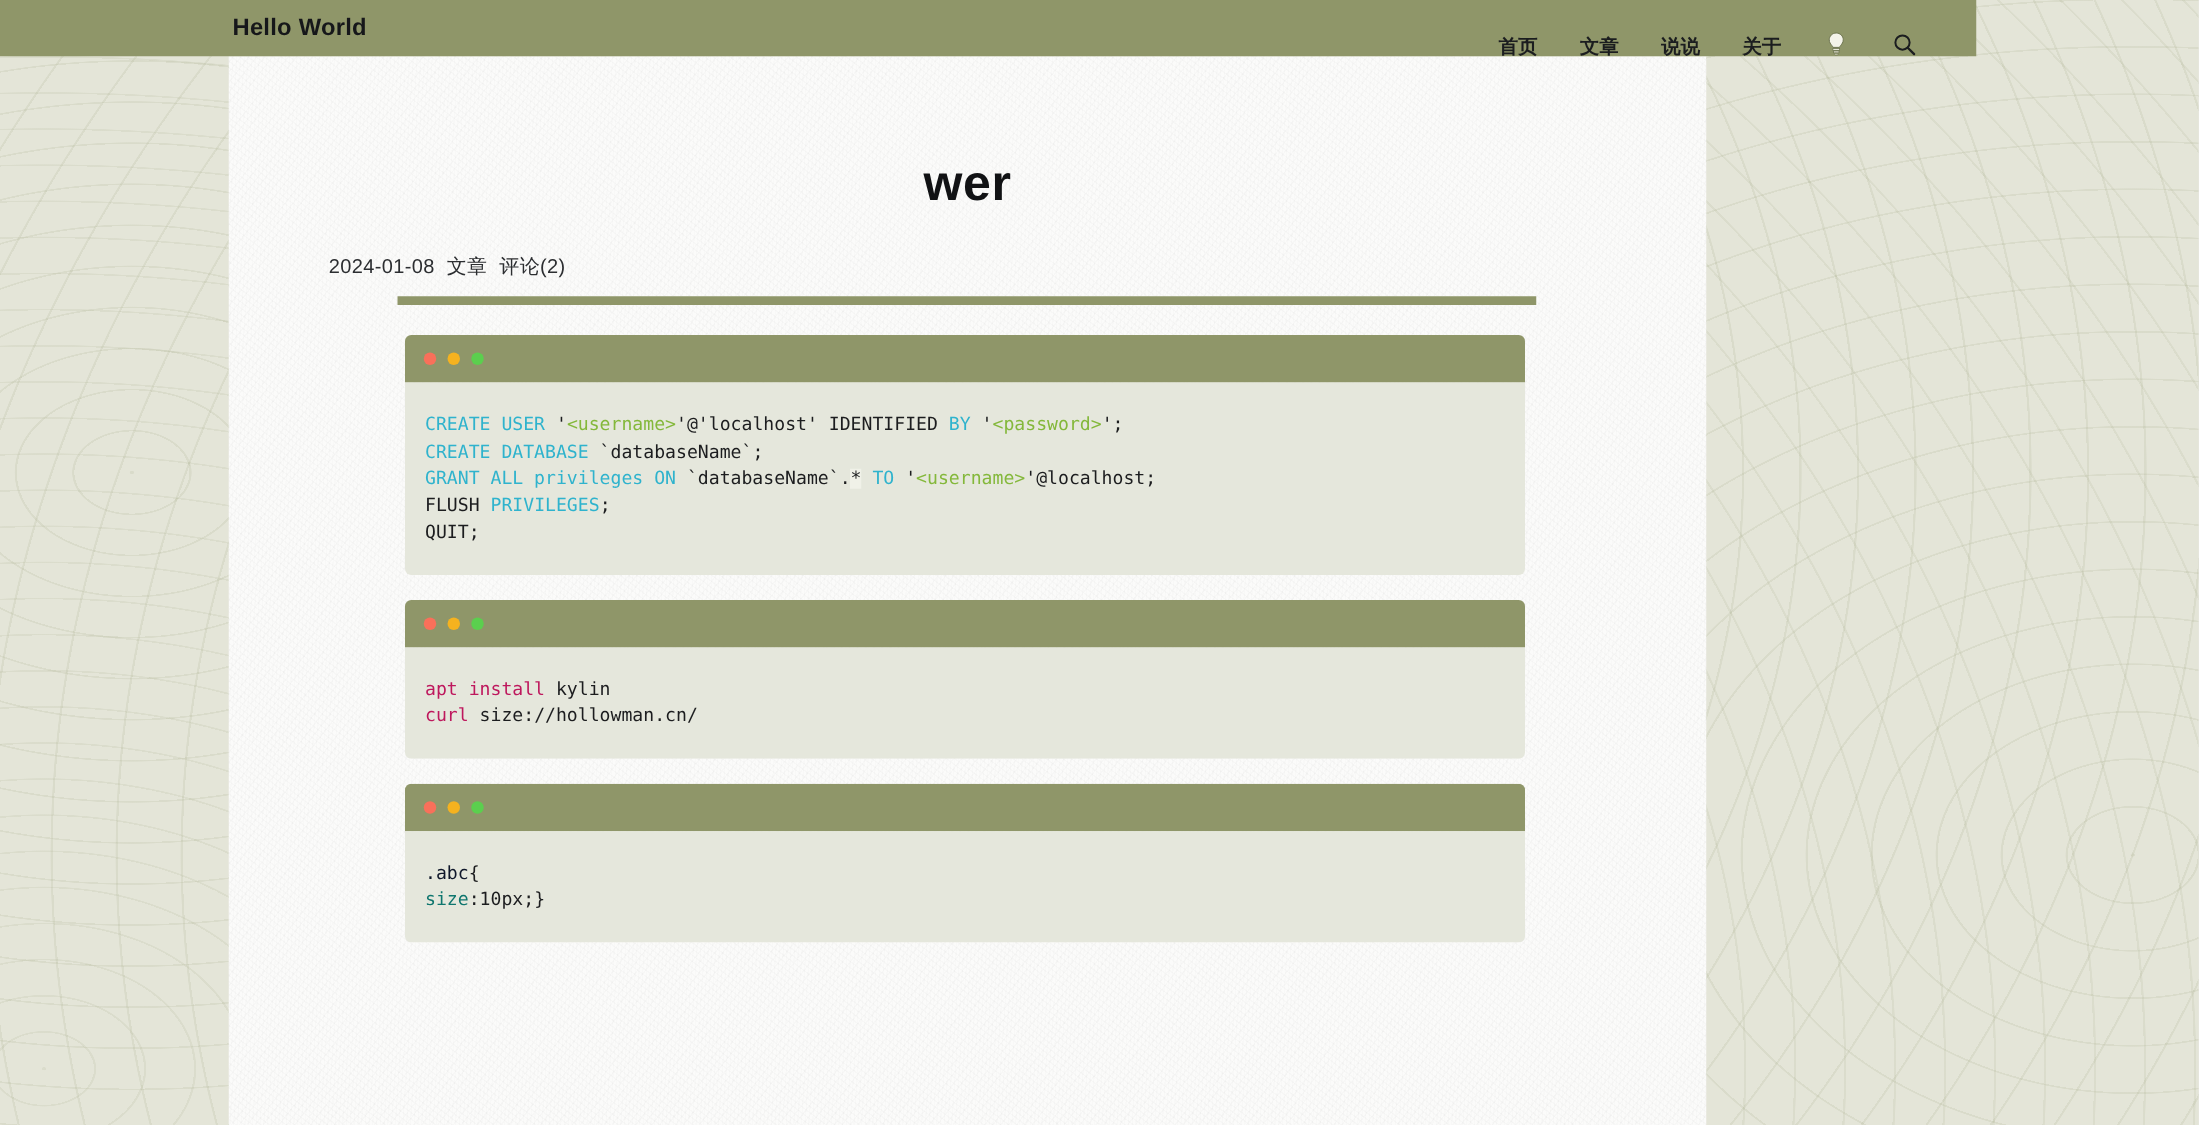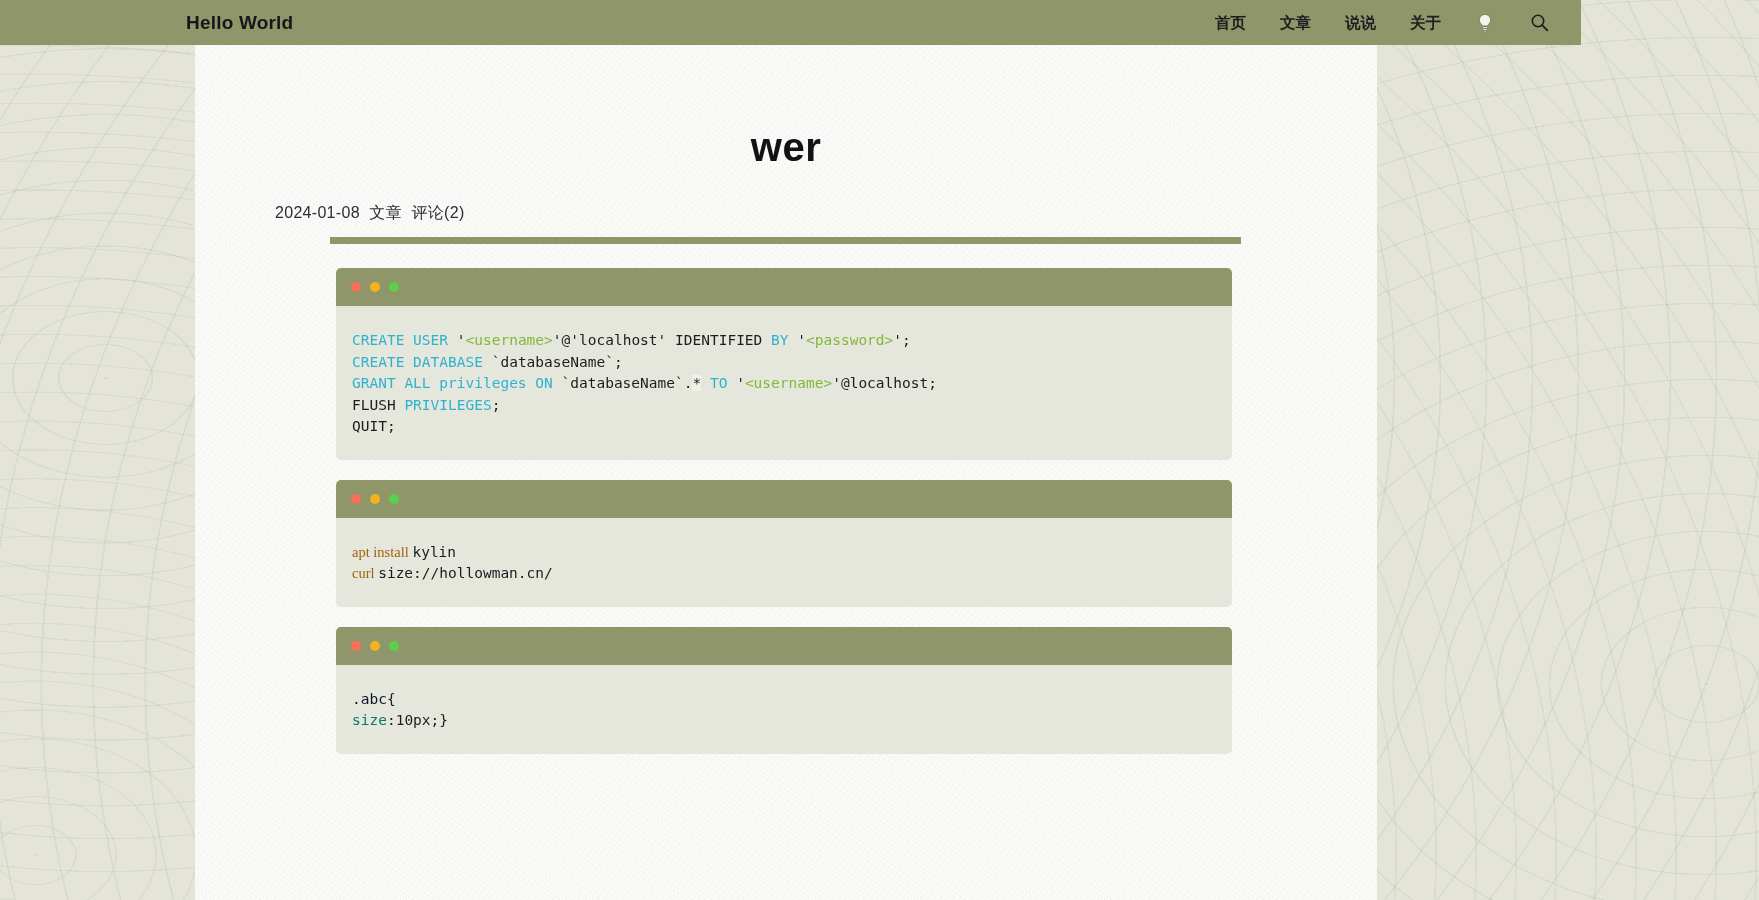--- a/index.html
+++ b/index.html
@@ -48,23 +48,23 @@
     position: absolute;
     left: 186px;
     font-size: 19px;
     font-weight: bold;
     color: #16171a;
     letter-spacing: 0.2px;
     white-space: nowrap;
   }
   #nav-right {
     position: absolute;
-    right: 32px;
+    right: 48px;
     display: flex;
-    align-items: center;
+    align-items: flex-end;
     gap: 34px;
     height: 45px;
   }
   .nav-link {
     font-size: 15.5px;
     color: #1b1d1f;
     font-weight: bold;
     white-space: nowrap;
     cursor: pointer;
     line-height: 1;
@@ -85,21 +85,20 @@
     left: 183px;
     width: 1182px;
     height: 856px;
     background-color: #fbfbfa;
     background-image:
       repeating-linear-gradient(37deg, rgba(0,0,0,0.016) 0 1px, rgba(0,0,0,0) 1px 4px),
       repeating-linear-gradient(-52deg, rgba(0,0,0,0.014) 0 1px, rgba(0,0,0,0) 1px 5px),
       repeating-linear-gradient(94deg, rgba(0,0,0,0.012) 0 1px, rgba(0,0,0,0) 1px 3px);
     z-index: 10;
     overflow: hidden;
-    margin-left: 12px;
   }
 
   #post-title {
     text-align: center;
     margin: 0;
     padding-top: 80px;
     font-size: 40px;
     font-weight: bold;
     color: #111214;
     letter-spacing: 0.5px;
@@ -162,21 +161,21 @@
     color: #1c1d1f;
     white-space: pre;
     overflow-x: hidden;
   }
   .code-body.pad-lg { padding-top: 24px; padding-bottom: 22px; }
 
   
   .t-kw   { color: #2fb3cd; }   
   .t-str  { color: #84b83b; }   
   .t-plain{ color: #1c1d1f; }
-  .t-cmd  { color: #a16207; font-family: Liberation Serif, serif; }   
+  .t-cmd  { color: #be185d; }   
   .t-sel  { color: #0f172a; }   
   .t-prop { color: #0f766e; }   
   .t-star { background: #f0f1e8; }
 </style>
 </head>
 <body>
 
 <div id="bg-topo"></div>
 
 <div id="topnav">

